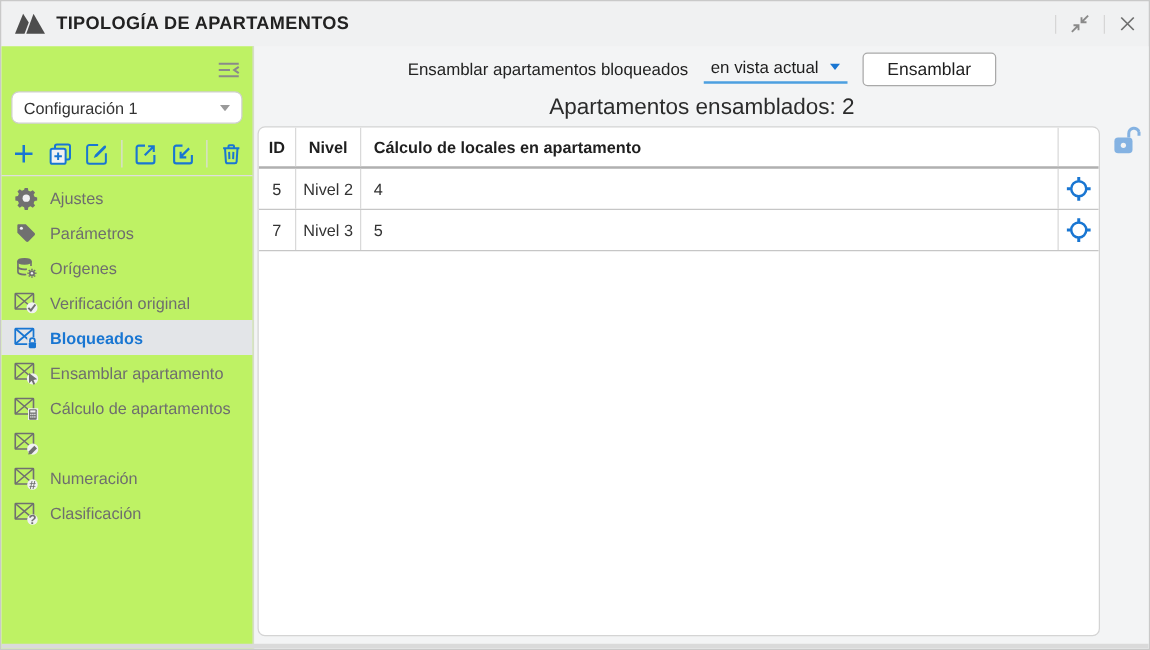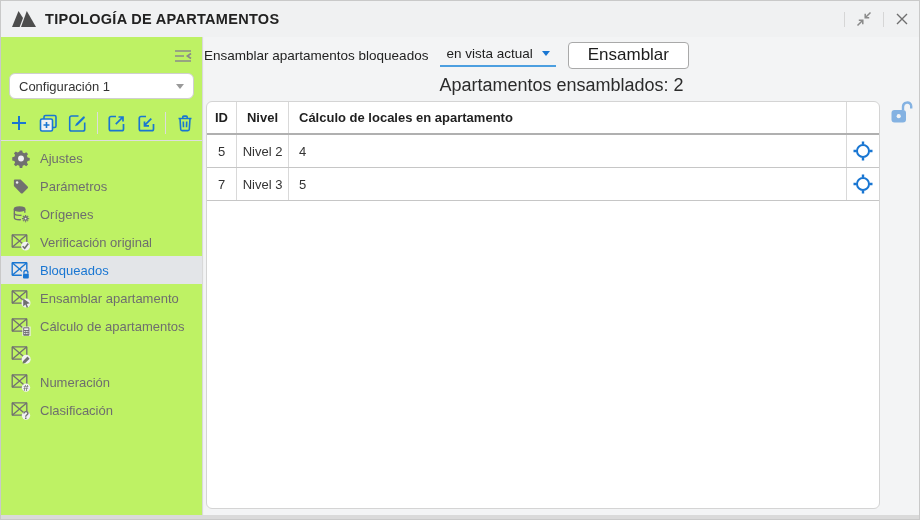--- a/index.html
+++ b/index.html
@@ -29,32 +29,32 @@
   .chev-blue { width: 0; height: 0; border-left: 4.5px solid transparent;
     border-right: 4.5px solid transparent; border-top: 5.5px solid #1976d2; }
   .cfg-toolbar { position: absolute; top: 70px; left: 0; width: 202px; height: 32px;
     display: flex; align-items: center; justify-content: space-evenly; }
   .cfg-toolbar .tool { display: flex; align-items: center; justify-content: center; }
   .tool-sep { width: 1px; height: 22px; background: #dcdcdc; }
   .sidebar-divider { position: absolute; top: 103px; left: 0; right: 0; height: 1px; background: #dedede; }
   .nav { position: absolute; top: 107px; left: 0; right: 0; }
   .nav-item { height: 28px; display: flex; align-items: center; padding-left: 10px; gap: 9px;
     font-size: 13px; color: #6e6e6e; cursor: default; }
-  .nav-item.selected { background: #e3e5e8; color: #1976d2; font-weight: 400; }
+  .nav-item.selected { background: #e3e5e8; color: #1976d2; font-weight: 700; }
   .nav-ic { width: 20px; height: 19px; flex: 0 0 auto; }
   
   .main { position: absolute; top: 36px; left: 203px; right: 0; bottom: 0; background: #f3f4f5; }
   .controls { position: absolute; top: 3px; left: 0; right: 0; height: 30px;
-    display: flex; align-items: center; gap: 12px; }
+    display: flex; align-items: center; justify-content: center; gap: 12px; }
   .assemble-label { font-size: 13.5px; color: #222; }
   .view-select { display: flex; align-items: center; gap: 9px; padding: 3px 6px 4px 6px;
     border-bottom: 2px solid #4c9fe0; cursor: default; }
   .view-select span { font-size: 13.5px; color: #1d1d1d; }
   .assemble-btn { height: 27px; padding: 0 19px; background: #fff; border: 1px solid #a9a9a9;
-    border-radius: 4px; font-size: 17px; color: #1d1d1d; font-family: "Liberation Sans", sans-serif; }
+    border-radius: 4px; font-size: 14px; color: #1d1d1d; font-family: "Liberation Sans", sans-serif; }
   .assembled { position: absolute; top: 38px; left: 0; right: 0; text-align: center;
     font-size: 18px; color: #2b2b2b; }
   .panel { position: absolute; top: 64px; left: 2px; width: 674px; height: 408px;
     background: #fff; border: 1px solid #d4d4d4; border-radius: 6px; overflow: hidden; }
   .thead { display: flex; height: 33px; border-bottom: 2px solid #b0b0b0;
     font-size: 13px; font-weight: 700; color: #1f1f1f; }
   .trow { display: flex; height: 33px; border-bottom: 1px solid #c6c6c6; font-size: 13px; color: #333; }
   .cell { display: flex; align-items: center; height: 100%; }
   .col-id { width: 30px; justify-content: center; border-right: 1px solid #d9d9d9; }
   .col-nivel { width: 52px; justify-content: center; border-right: 1px solid #d9d9d9; }

